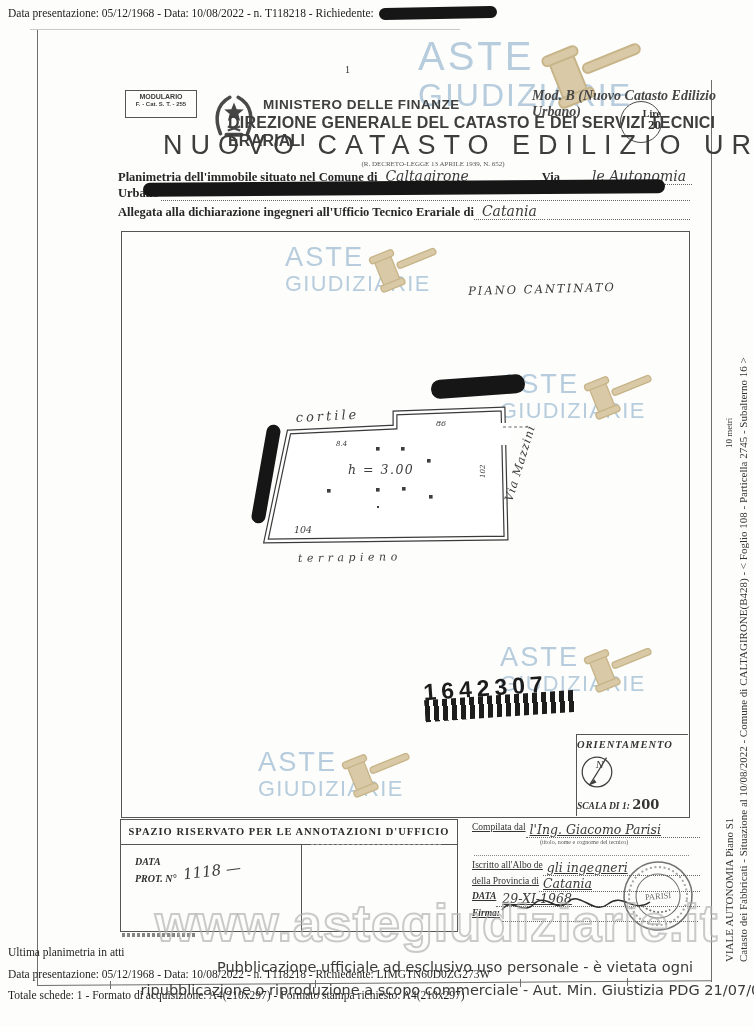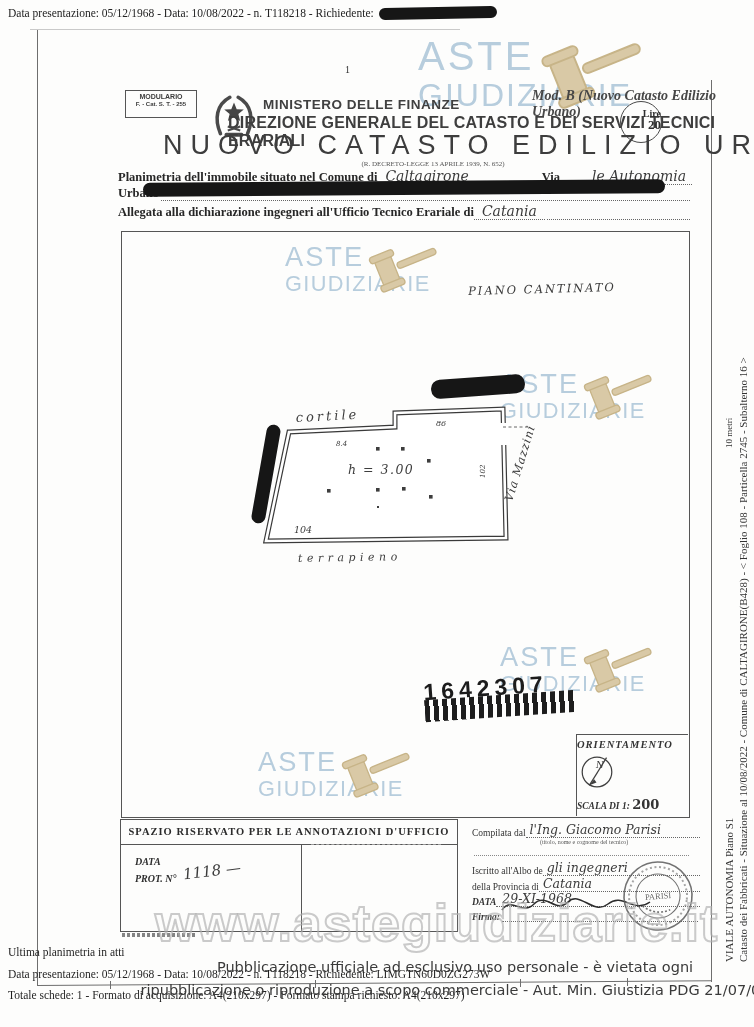--- a/index.html
+++ b/index.html
@@ -50,21 +50,21 @@
   .scala{font-size:9.5px;font-weight:bold;font-style:italic;color:#333;}
   .scala b{font-size:13px;font-style:normal;font-family:"DejaVu Serif",serif;}
 
   
   #annbox{border:1px solid #555;}
   #annbox .hd{border-bottom:1px solid #555;text-align:center;font-weight:bold;font-size:10.5px;
               letter-spacing:1px;padding-top:6px;height:18px;color:#2b2b2b;}
   .lbl-i{font-weight:bold;font-style:italic;font-size:10px;color:#2e2e2e;}
 
   
-  .srow{position:absolute;display:flex;align-items:flex-end;font-size:9.5px;color:#333;}
+  .srow{position:absolute;display:flex;align-items:flex-start;font-size:9.5px;color:#333;text-decoration:underline;}
   .srow .hand{font-size:12.5px;}
 
   .footer-serif{font-size:11.5px;color:#1f1f1f;}
   .overlay{font-family:"DejaVu Sans",sans-serif;font-size:14.5px;color:#3a3a3a;text-align:center;z-index:6;}
 
   .vside{transform-origin:0 0;transform:rotate(-90deg);font-size:11px;color:#333;white-space:nowrap;z-index:2;}
 </style>
 </head>
 <body>
 

